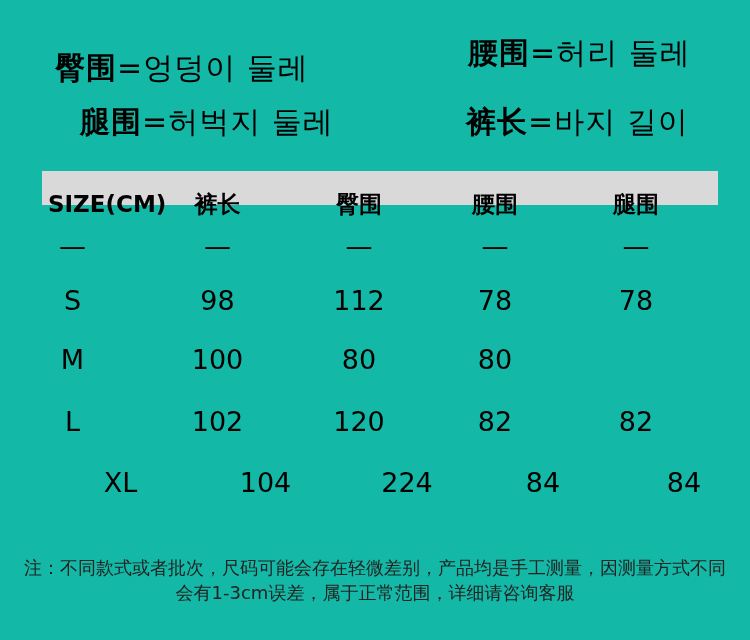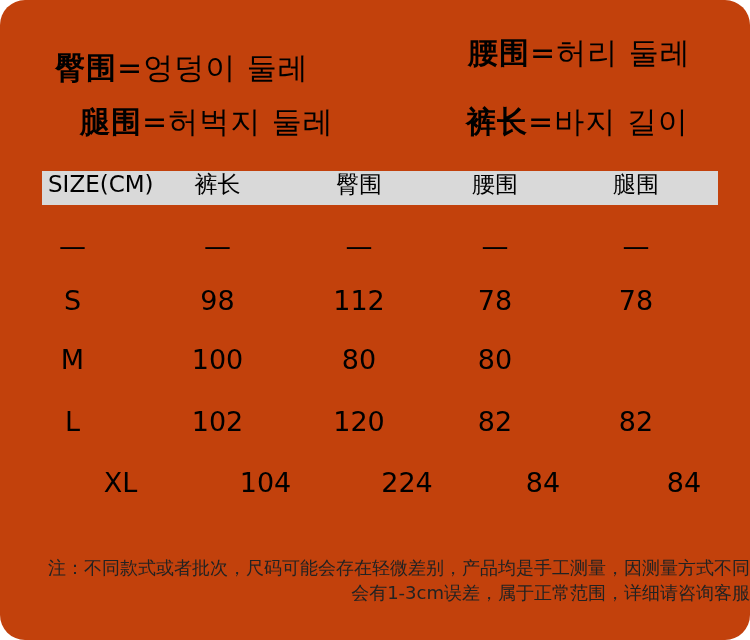--- a/index.html
+++ b/index.html
@@ -1,24 +1,23 @@
 <!DOCTYPE html>
 <html><head>
 <meta charset="utf-8">
 <style>
   html, body { margin: 0; padding: 0; }
   .page {
     position: relative;
     width: 750px;
     height: 640px;
-    background: #c2410c;
+    background: #14b8a6;
     color: #000000;
     font-family: "DejaVu Sans", "Liberation Sans", sans-serif;
     overflow: hidden;
-    border-radius: 25px;
   }
 
   
   .legend-item {
     position: absolute;
     font-size: 30px;
     line-height: 36px;
     white-space: nowrap;
     letter-spacing: 1px;
   }
@@ -40,43 +39,43 @@
   .grid-row {
     position: absolute;
     left: 0;
     width: 710px;
     display: grid;
     grid-template-columns: 145px 145px 138px 134px 148px;
     text-align: center;
     white-space: nowrap;
   }
   .header-row {
-    top: 170px;
+    top: 190px;
     font-size: 23px;
-    font-weight: normal;
+    font-weight: bold;
     line-height: 28px;
   }
   .header-row .hc0 { padding-left: 48px; }
   .data-row {
     font-size: 27px;
     line-height: 34px;
   }
   .row-0 { top: 229px; }
   .row-1 { top: 284px; }
   .row-2 { top: 343px; }
   .row-3 { top: 405px; }
   .row-4 { top: 466px; margin-left: 48px; }
 
   
   .note {
     position: absolute;
     left: 0;
     top: 555px;
     width: 750px;
-    text-align: right;
+    text-align: center;
     font-size: 18px;
     line-height: 25px;
     color: #222222;
   }
   .note div { white-space: nowrap; }
 </style>
 </head>
 <body>
 
 <div class="page">

